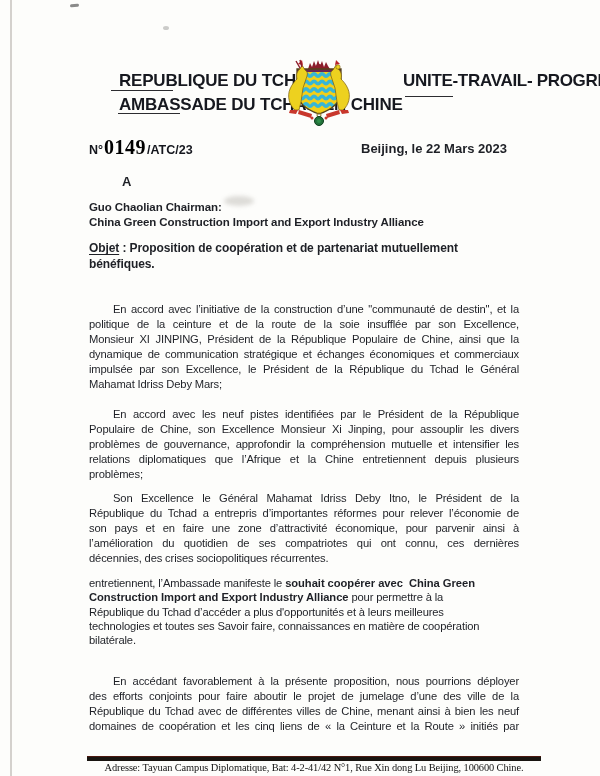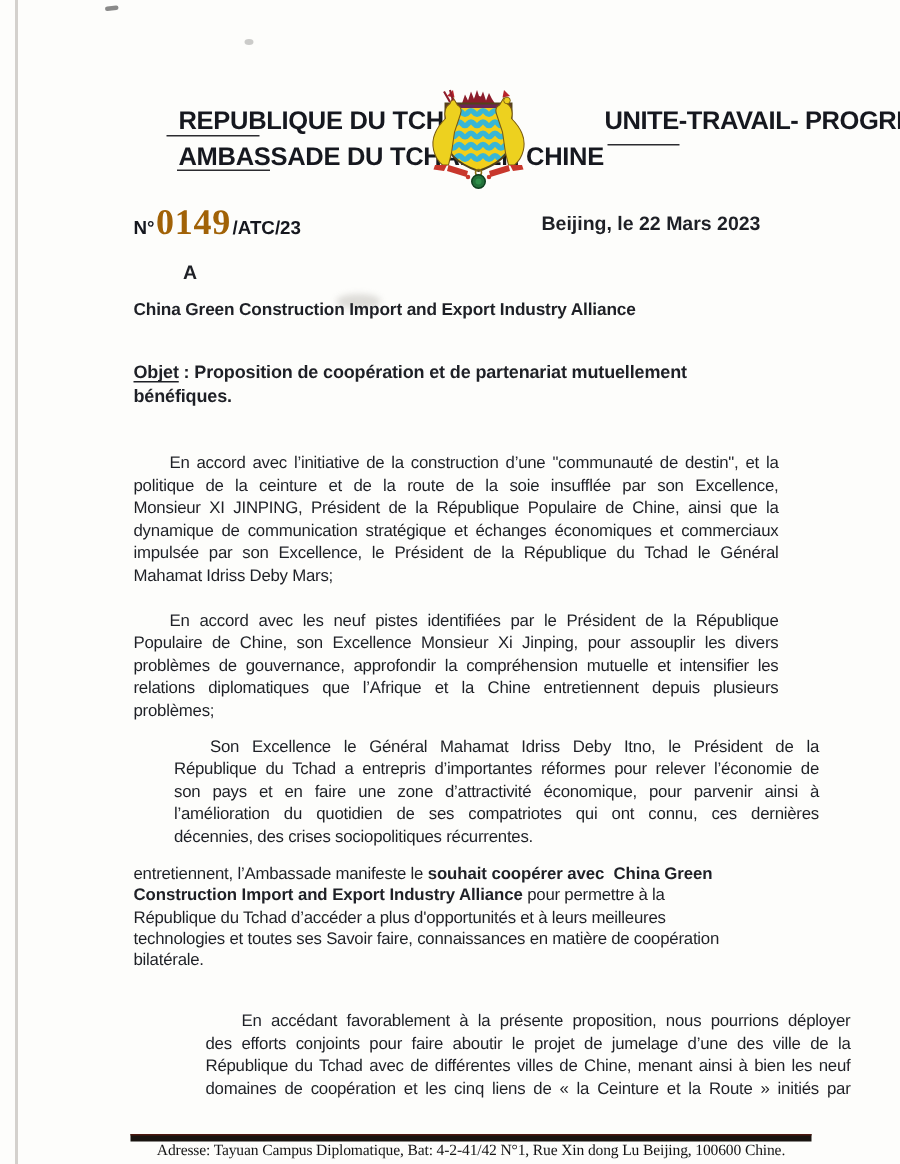--- a/index.html
+++ b/index.html
@@ -23,21 +23,21 @@
   .hl2{left:89px;top:95px;}
   .rule-s{border-top:1.6px solid #2c2c30;height:0;}
   .u1{left:111px;top:90px;width:62px;}
   .u2{left:118px;top:113px;width:62px;}
   .motto{left:373px;top:71px;letter-spacing:-0.3px;}
   .u3{left:405px;top:96px;width:48px;}
   .arms{left:282px;top:58px;}
   
   .refline{left:89px;top:136px;display:flex;align-items:baseline;}
   .ref-prefix,.ref-suffix{font-weight:bold;font-size:12.5px;color:#15171e;}
-  .ref-number{font-family:"Liberation Serif", serif;font-weight:bold;font-size:24px;color:#a16207;letter-spacing:.5px;margin:0 1px;}
+  .ref-number{font-family:"Liberation Serif", serif;font-weight:bold;font-size:20px;color:#000000;letter-spacing:.5px;margin:0 1px;}
   .dateline{left:361px;top:141px;font-weight:bold;font-size:13px;white-space:nowrap;}
   .salutation{left:122px;top:174px;font-weight:bold;font-size:13px;}
   
   .addressee{left:89px;top:200px;font-weight:bold;font-size:11.5px;line-height:15px;white-space:nowrap;letter-spacing:-0.1px;}
   
   .subject{left:89px;top:241px;width:450px;font-weight:bold;font-size:12px;line-height:15.5px;letter-spacing:-0.1px;}
   .subject u{text-underline-offset:2px;}
   
   .bodycol{left:89px;top:0;width:430px;height:640px;}
   .para{position:absolute;left:0;width:430px;font-size:11.2px;letter-spacing:-0.15px;}
@@ -113,20 +113,21 @@
 
   <div class="abs refline">
     <span class="ref-prefix">N°</span>
     <span class="ref-number">0149</span>
     <span class="ref-suffix">/ATC/23</span>
   </div>
   <div class="abs dateline">Beijing, le 22 Mars 2023</div>
 
   <div class="abs salutation">A</div>
   <div class="abs addressee">
+    <div>Guo Chaolian Chairman:</div>
     <div>China Green Construction Import and Export Industry Alliance</div>
   </div>
 
   <div class="abs subject">
       <div><u>Objet</u> : Proposition de coopération et de partenariat mutuellement</div>
       <div>bénéfiques.</div>
     </div>
 
   <div class="abs bodycol">
       <div class="para just" style="top: 302px; line-height: 15.1px;">
@@ -137,35 +138,35 @@
         <div class="pline jl">impulsée par son Excellence, le Président de la République du Tchad le Général</div>
         <div class="pline">Mahamat Idriss Deby Mars;</div>
       </div>
       <div class="para just" style="top: 407px; line-height: 15.1px;">
         <div class="pline jl" style="text-indent: 24px;">En accord avec les neuf pistes identifiées par le Président de la République</div>
         <div class="pline jl">Populaire de Chine, son Excellence Monsieur Xi Jinping, pour assouplir les divers</div>
         <div class="pline jl">problèmes de gouvernance, approfondir la compréhension mutuelle et intensifier les</div>
         <div class="pline jl">relations diplomatiques que l’Afrique et la Chine entretiennent depuis plusieurs</div>
         <div class="pline">problèmes;</div>
       </div>
-      <div class="para just" style="top: 491px; line-height: 15.1px; margin-left: 27px;">
+      <div class="para just" style="top: 491px; line-height: 15.1px;">
         <div class="pline jl" style="text-indent: 24px;">Son Excellence le Général Mahamat Idriss Deby Itno, le Président de la</div>
         <div class="pline jl">République du Tchad a entrepris d’importantes réformes pour relever l’économie de</div>
         <div class="pline jl">son pays et en faire une zone d’attractivité économique, pour parvenir ainsi à</div>
         <div class="pline jl">l’amélioration du quotidien de ses compatriotes qui ont connu, ces dernières</div>
         <div class="pline">décennies, des crises sociopolitiques récurrentes.</div>
       </div>
       <div class="para left" style="top: 576px; line-height: 14.3px;">
         <div class="pline">entretiennent, l’Ambassade manifeste le <b>souhait coopérer avec  China Green</b></div>
         <div class="pline"><b>Construction Import and Export Industry Alliance</b> pour permettre à la</div>
         <div class="pline">République du Tchad d’accéder a plus d'opportunités et à leurs meilleures</div>
         <div class="pline">technologies et toutes ses Savoir faire, connaissances en matière de coopération</div>
         <div class="pline">bilatérale.</div>
       </div>
-      <div class="para just" style="top: 674px; line-height: 15.1px; margin-left: 48px;">
+      <div class="para just" style="top: 674px; line-height: 15.1px;">
         <div class="pline jl" style="text-indent: 24px;">En accédant favorablement à la présente proposition, nous pourrions déployer</div>
         <div class="pline jl">des efforts conjoints pour faire aboutir le projet de jumelage d’une des ville de la</div>
         <div class="pline jl">République du Tchad avec de différentes villes de Chine, menant ainsi à bien les neuf</div>
         <div class="pline jl">domaines de coopération et les cinq liens de « la Ceinture et la Route » initiés par</div>
       </div>
     </div>
 
   <div class="abs footer-rule"></div>
   <div class="abs footer-address">Adresse: Tayuan Campus Diplomatique, Bat: 4-2-41/42 N°1, Rue Xin dong Lu Beijing, 100600 Chine.</div>
 

